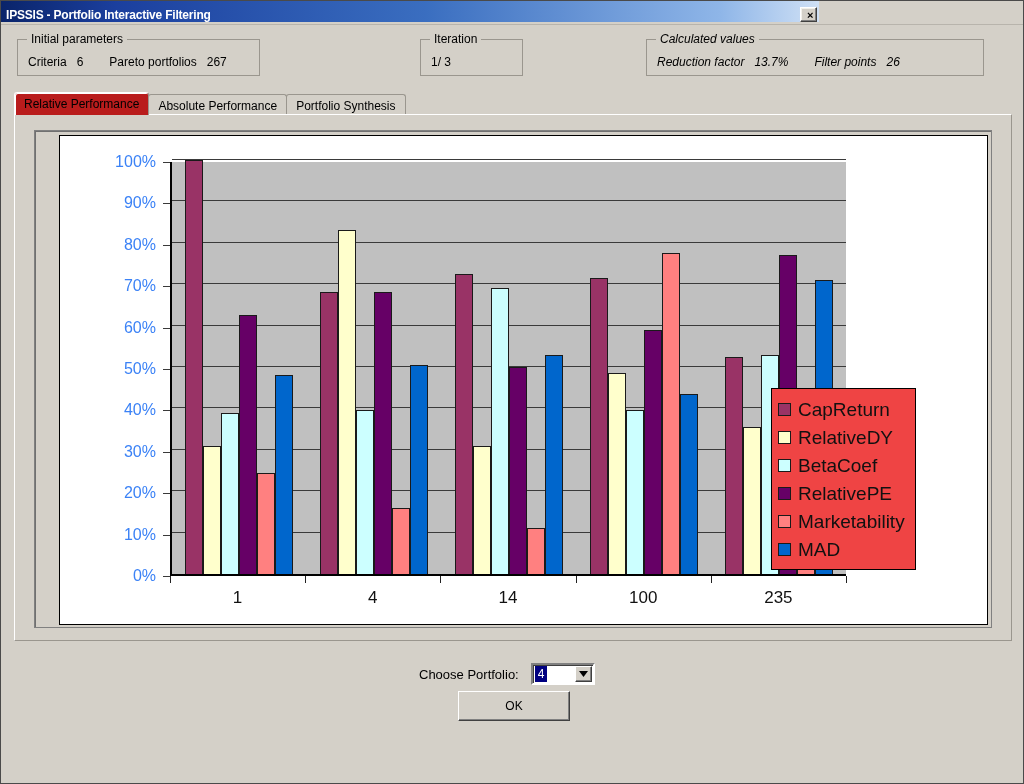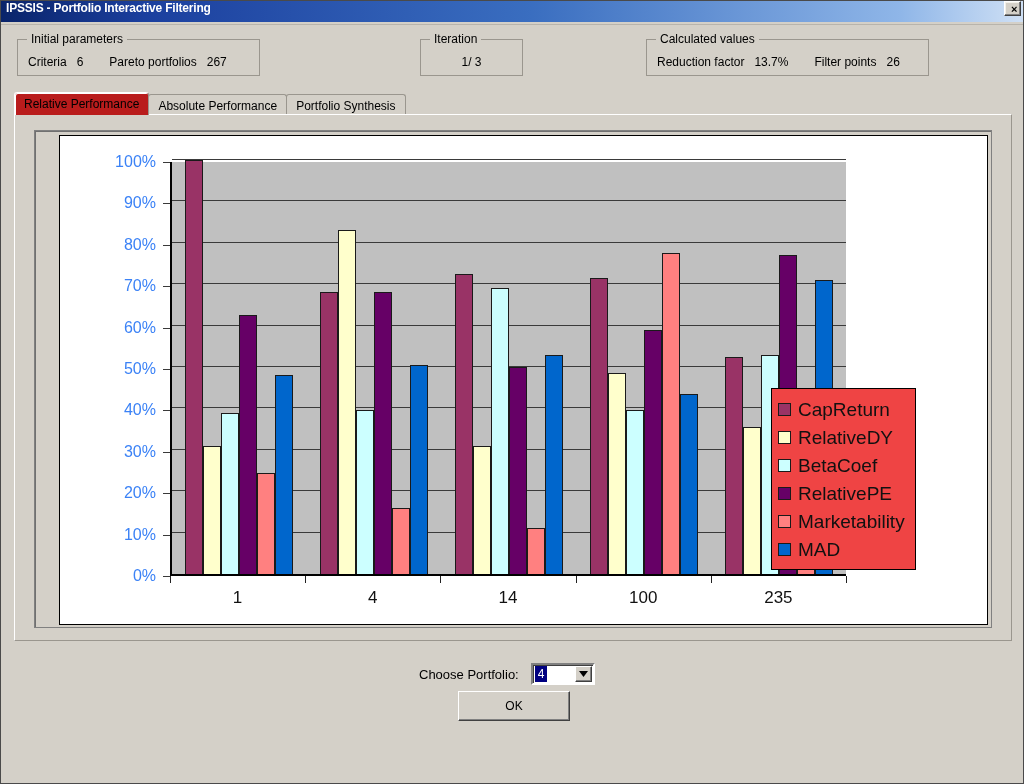--- a/index.html
+++ b/index.html
@@ -13,24 +13,24 @@
   #app {
     position: relative;
     width: 1024px; height: 784px;
     background: #d4d0c8;
     border: 1px solid #4a4a4a;
   }
 
   
   .titlebar {
     position: absolute; left: 0; top: 0;
-    width: 1022px; height: 21px;
+    width: 818px; height: 21px;
     background: linear-gradient(to right, #0a246a 0%, #1b3f9e 14%, #3a6ec0 52%, #8fb6e8 88%, #cfe0f5 100%);
-    display: flex; align-items: flex-start;
-    padding: 0 2px 0 5px;
+    display: flex; align-items: flex-end;
+    padding: 8px 2px 0 5px;
   }
   .titlebar .ttl {
     color: #ffffff;
     font-size: 12px;
     font-weight: bold;
     letter-spacing: -0.2px;
     white-space: nowrap;
     flex: 1;
   }
   .closebtn {
@@ -298,26 +298,26 @@
       <span>6</span>
       <span class="sp-md"></span>
       <span>Pareto portfolios</span>
       <span class="sp-sm"></span>
       <span>267</span>
     </div>
   </div>
 
   <div class="groupbox" style="left:419px; top:38px; width:103px; height:37px;">
     <span class="gb-legend">Iteration</span>
-    <div class="gb-body" style="justify-content:center;">
+    <div class="gb-body" style="justify-content:flex-start;">
       <span>1/ 3</span>
     </div>
   </div>
 
-  <div class="groupbox" style="left:645px; top:38px; width:283px; height:37px;">
+  <div class="groupbox" style="left:645px; top:38px; width:338px; height:37px;font-style:italic;">
     <span class="gb-legend">Calculated values</span>
     <div class="gb-body">
       <span>Reduction factor</span>
       <span class="sp-sm"></span>
       <span>13.7%</span>
       <span class="sp-md"></span>
       <span>Filter points</span>
       <span class="sp-sm"></span>
       <span>26</span>
     </div>

